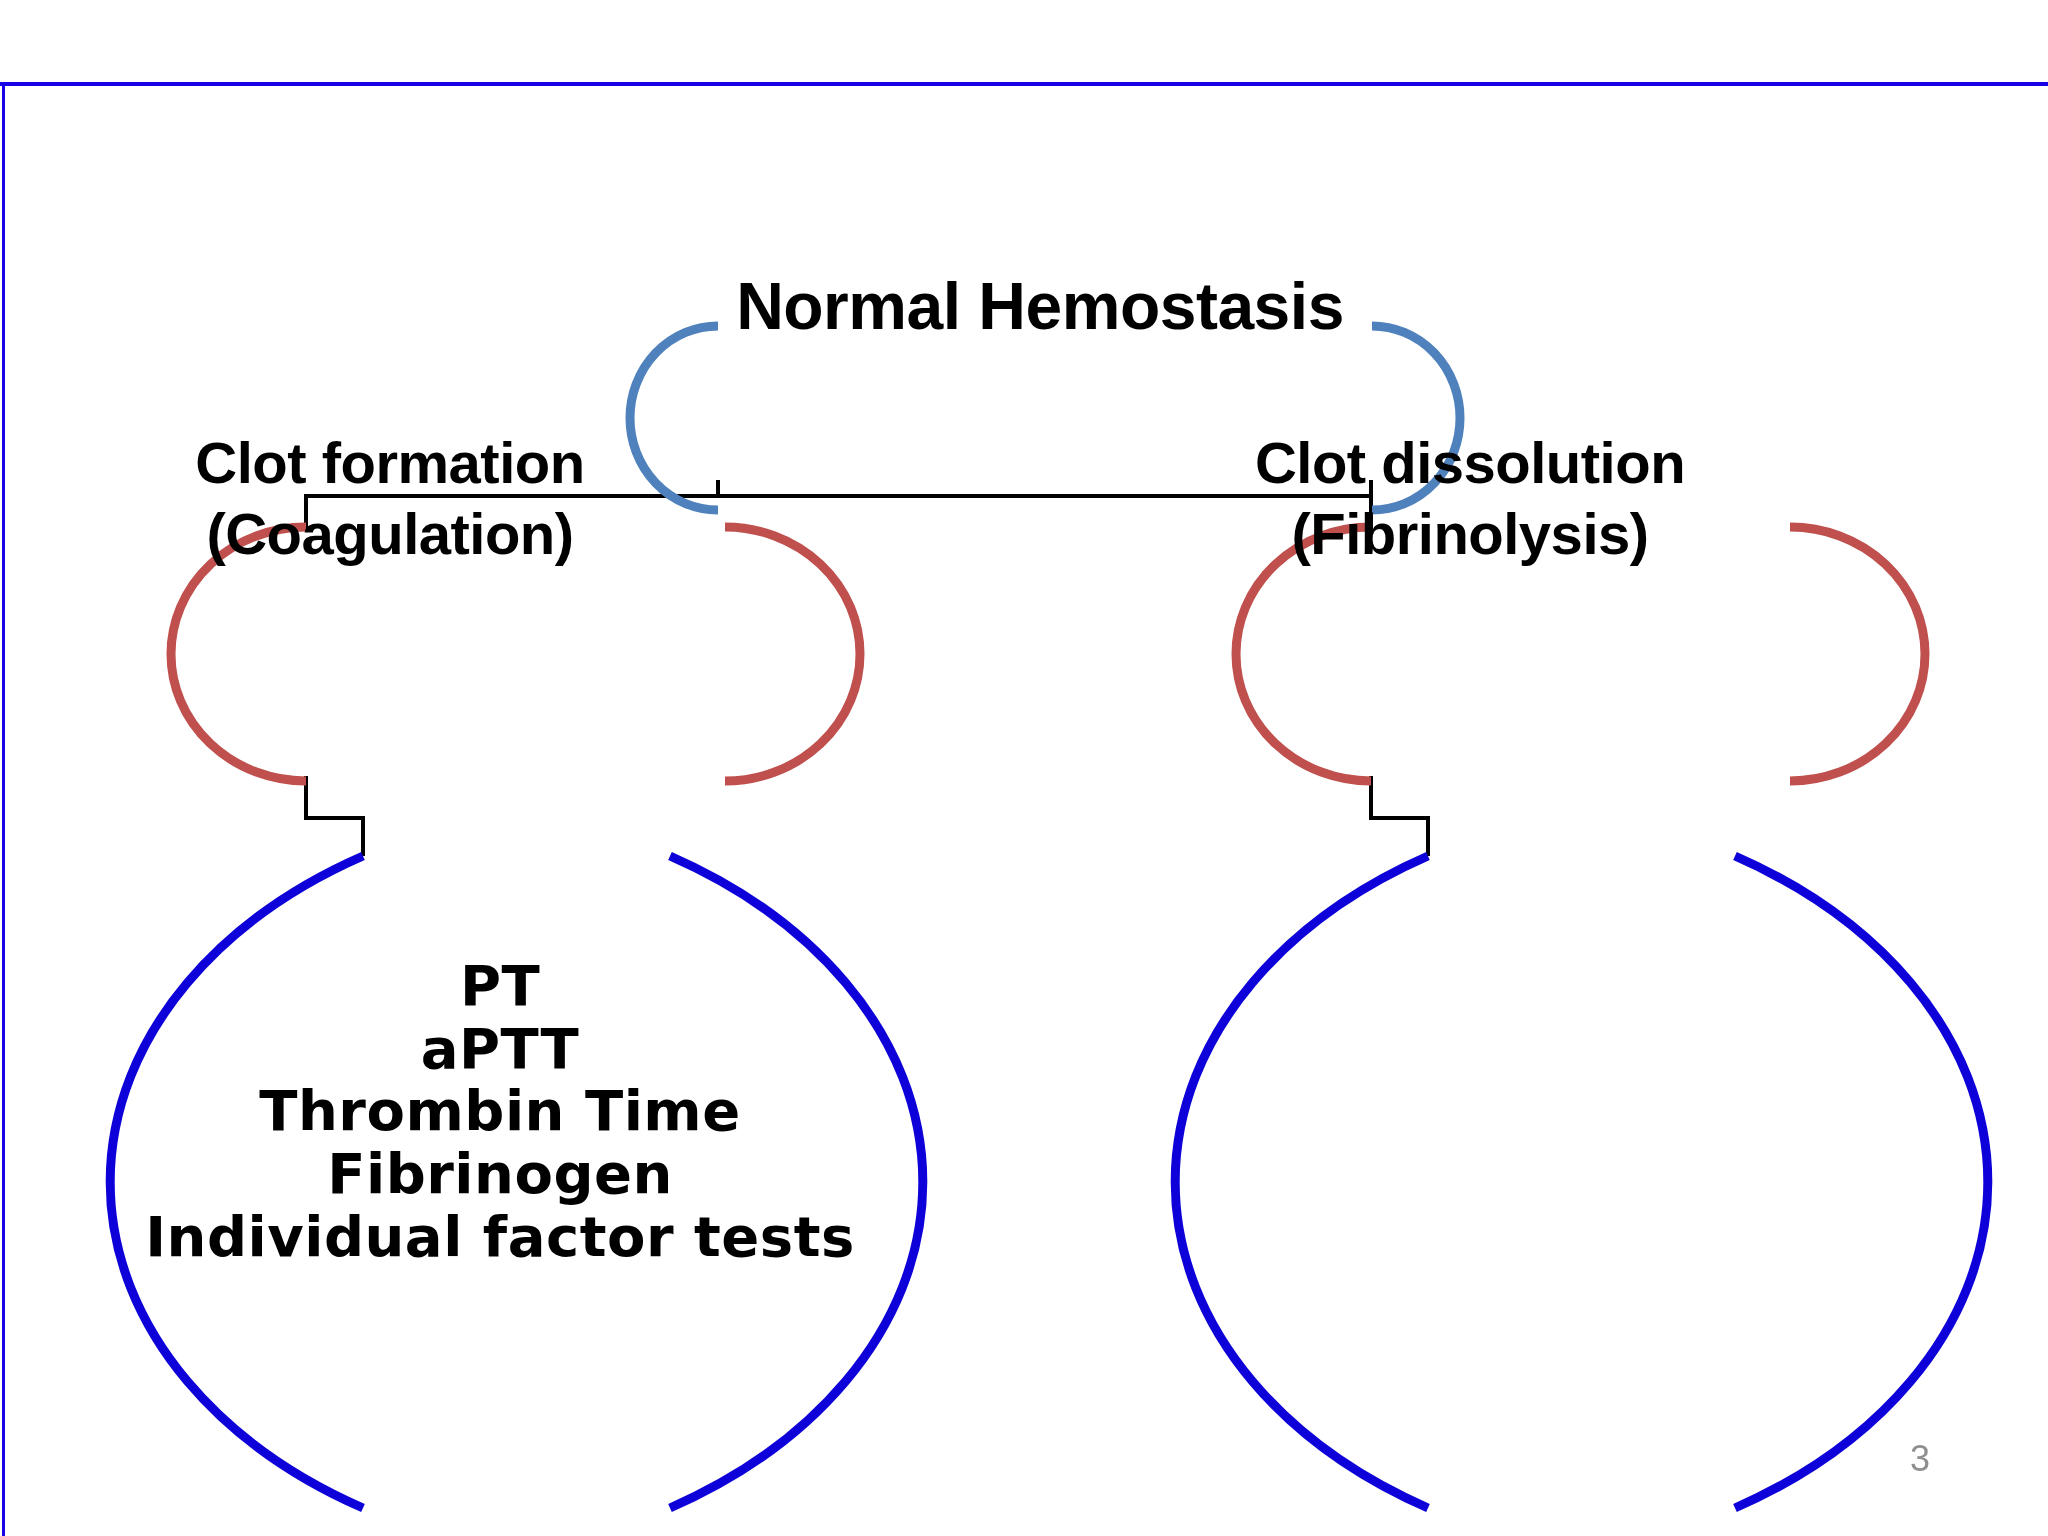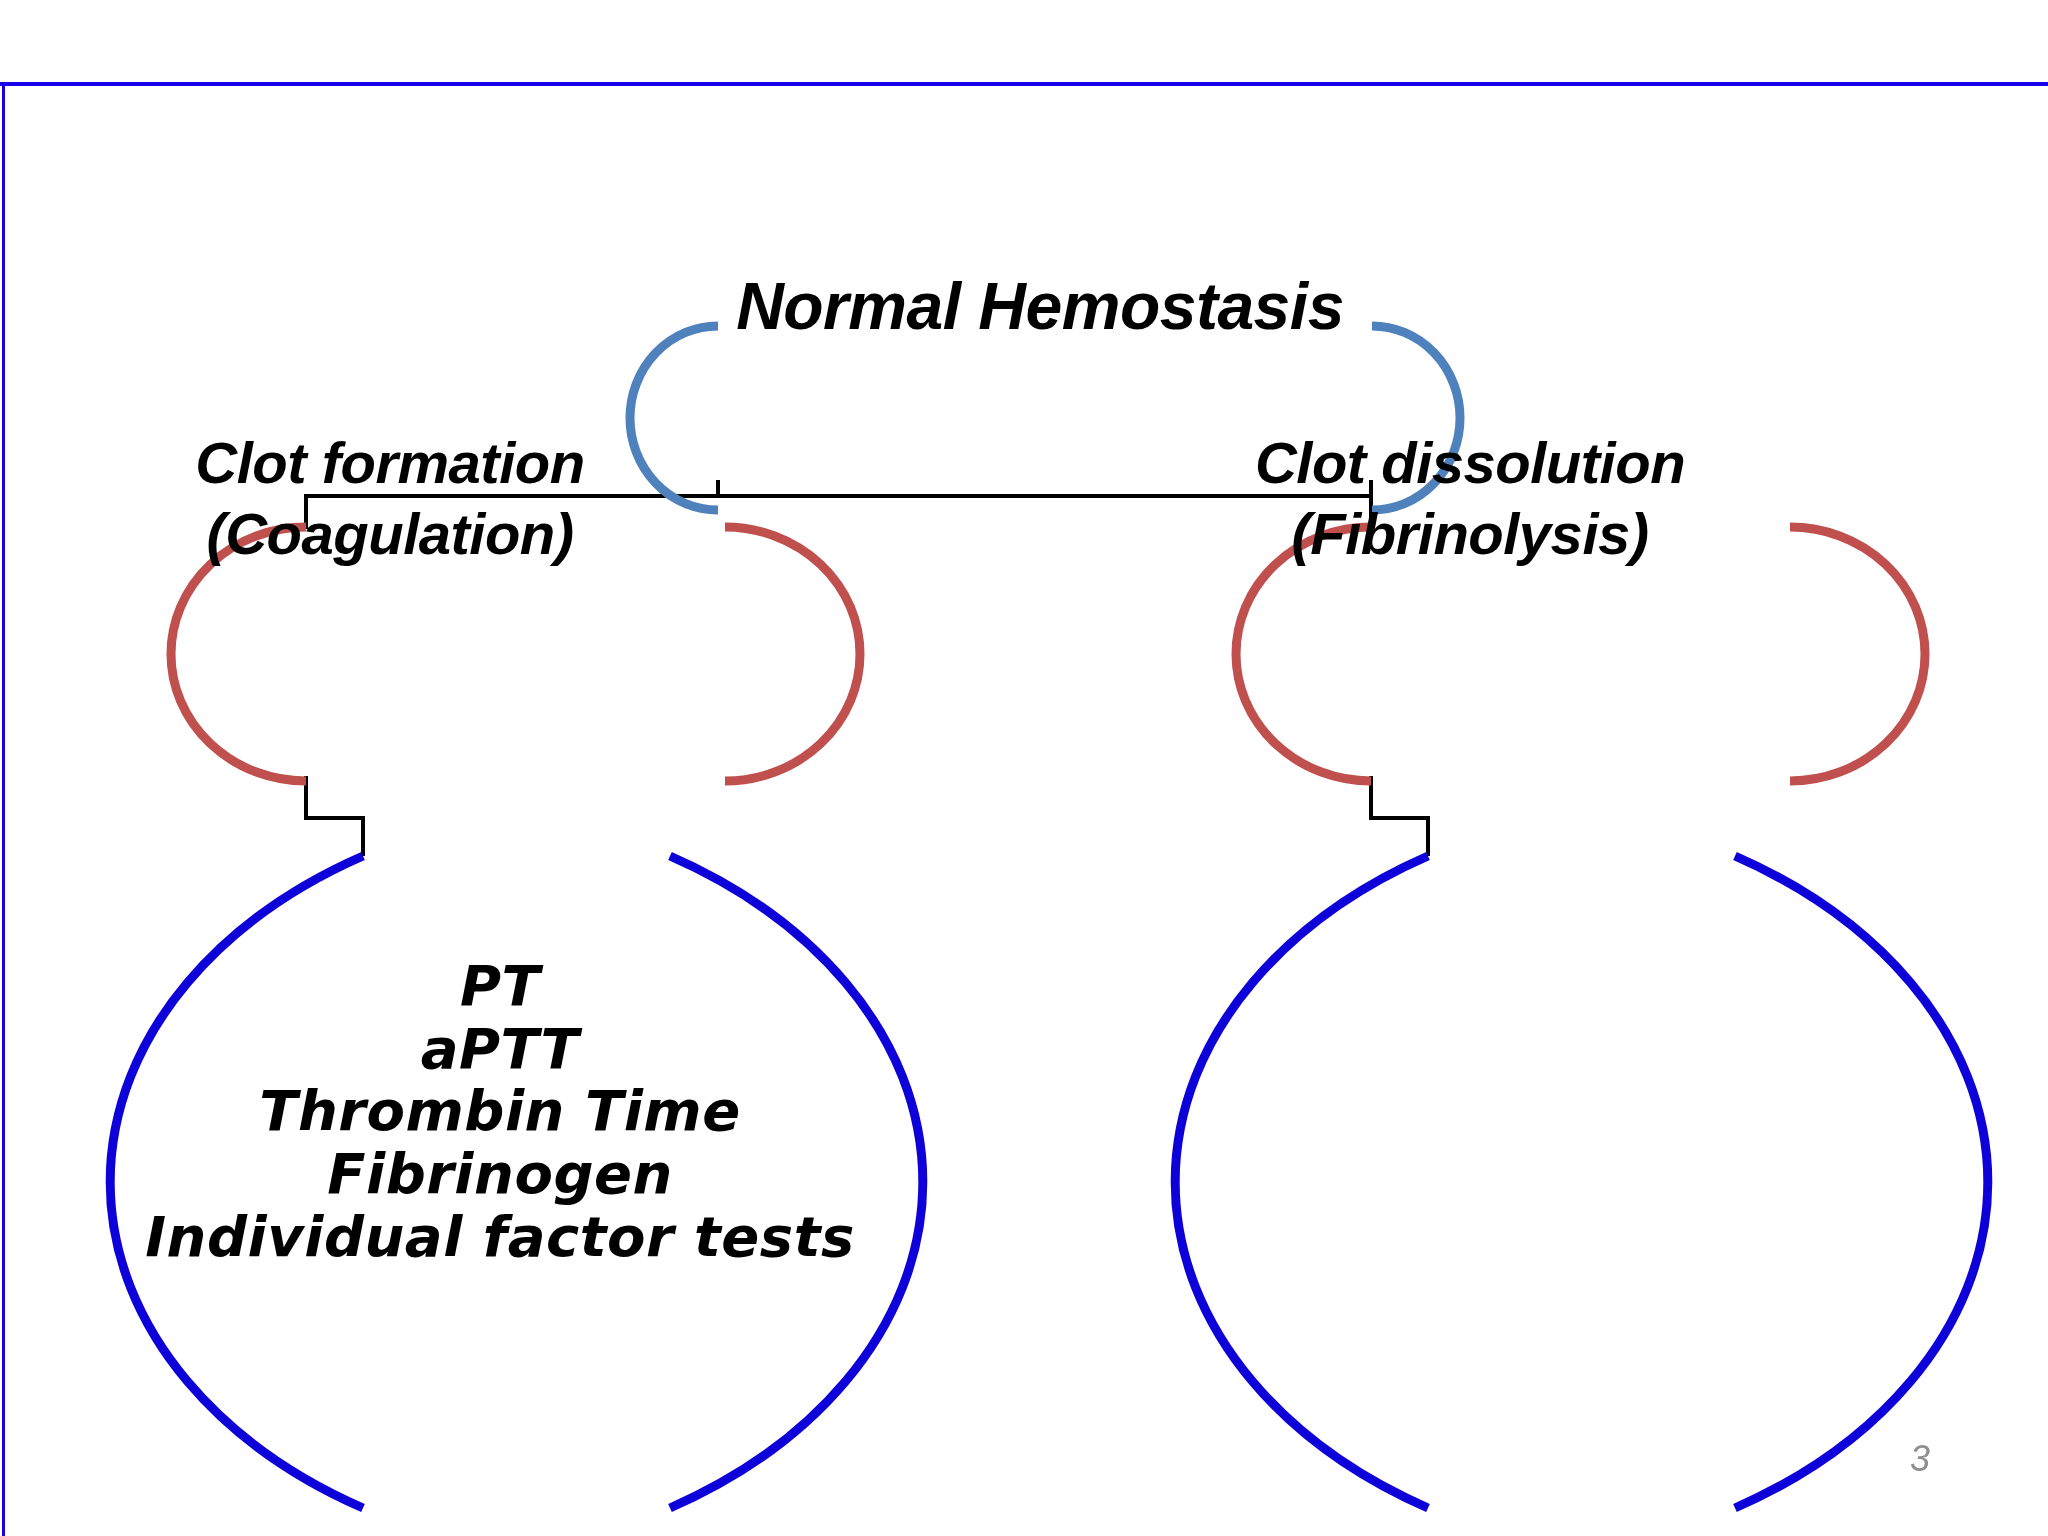--- a/index.html
+++ b/index.html
@@ -7,21 +7,20 @@
     padding: 0;
     background: #ffffff;
   }
   #slide {
     position: relative;
     width: 2048px;
     height: 1536px;
     background: #ffffff;
     overflow: hidden;
     font-family: "Liberation Sans", sans-serif;
-    font-style: italic;
   }
 
   
   #border-top {
     position: absolute;
     left: 0; top: 82px;
     width: 2048px; height: 4px;
     background: #1800E8;
   }
   #border-left {

